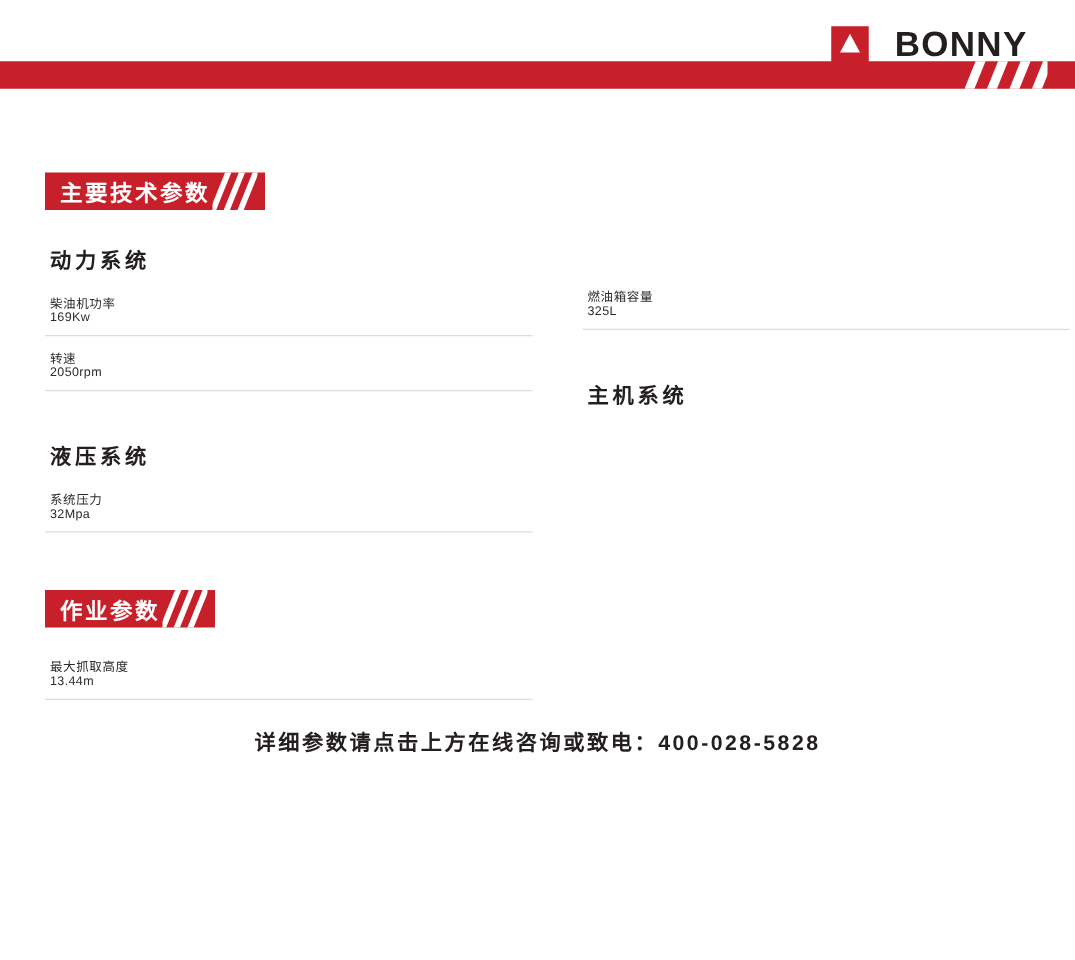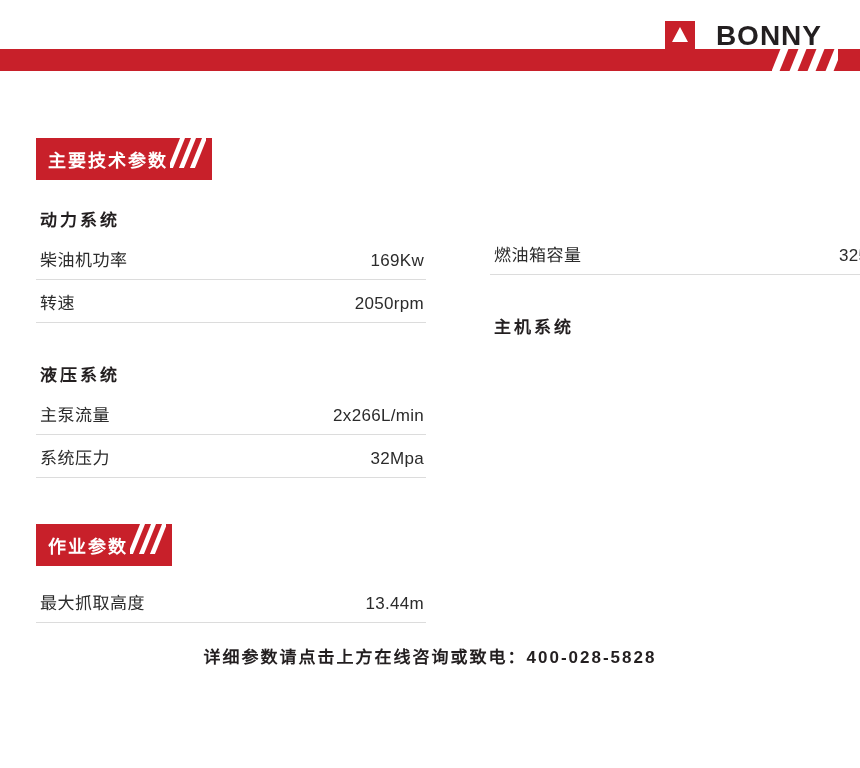--- a/index.html
+++ b/index.html
@@ -101,21 +101,21 @@
 
   
   .content {
     padding: 0 36px;
   }
 
   .section-title {
     position: relative;
     display: inline-flex;
     align-items: center;
-    height: 42px;
+    height: 30px;
     background: #c8202a;
     color: #ffffff;
     font-size: 18px;
     font-weight: bold;
     letter-spacing: 2px;
     padding: 0 44px 0 12px;
     margin-top: 46px;
   }
   .section-title .slashes {
     position: absolute;
@@ -132,21 +132,21 @@
     height: 38px;
     background: #ffffff;
     transform: skewX(-22deg);
   }
   .section-title .slashes i:nth-child(1) { left: 4px; }
   .section-title .slashes i:nth-child(2) { left: 15px; }
   .section-title .slashes i:nth-child(3) { left: 26px; }
 
   .grid {
     display: flex;
-    gap: 64px;
+    gap: 40px;
     margin-top: 14px;
   }
   .col {
     width: 390px;
     flex: 0 0 390px;
   }
 
   .group-head {
     font-size: 17px;
     font-weight: bold;
@@ -156,23 +156,24 @@
   }
   .group-head.spacer-top { margin-top: 26px; }
   .group-head.invisible { visibility: hidden; }
 
   .spec-row {
     display: flex;
     justify-content: space-between;
     align-items: baseline;
     border-bottom: 1px solid #dcdcdc;
     padding: 9px 2px 8px 4px;
-    font-size: 17px;
+    font-size: 10px;
     color: #2b2b2b;
     letter-spacing: 0.5px;
+    flex-direction: column;
   }
   .spec-row .label { white-space: nowrap; }
   .spec-row .value { white-space: nowrap; letter-spacing: 0.3px; }
 
   .footer-note {
     margin-top: 20px;
     text-align: center;
     font-size: 17px;
     font-weight: bold;
     letter-spacing: 2px;
@@ -217,24 +218,20 @@
         <span class="label">柴油机功率</span>
         <span class="value">169Kw</span>
       </div>
       <div class="spec-row">
         <span class="label">转速</span>
         <span class="value">2050rpm</span>
       </div>
 
       <div class="group-head spacer-top">液压系统</div>
       <div class="spec-row">
-        <span class="label">主泵流量</span>
-        <span class="value">2x266L/min</span>
-      </div>
-      <div class="spec-row">
         <span class="label">系统压力</span>
         <span class="value">32Mpa</span>
       </div>
     </div>
 
     <div class="col">
       <div class="group-head invisible">&nbsp;</div>
       <div class="spec-row">
         <span class="label">燃油箱容量</span>
         <span class="value">325L</span>

